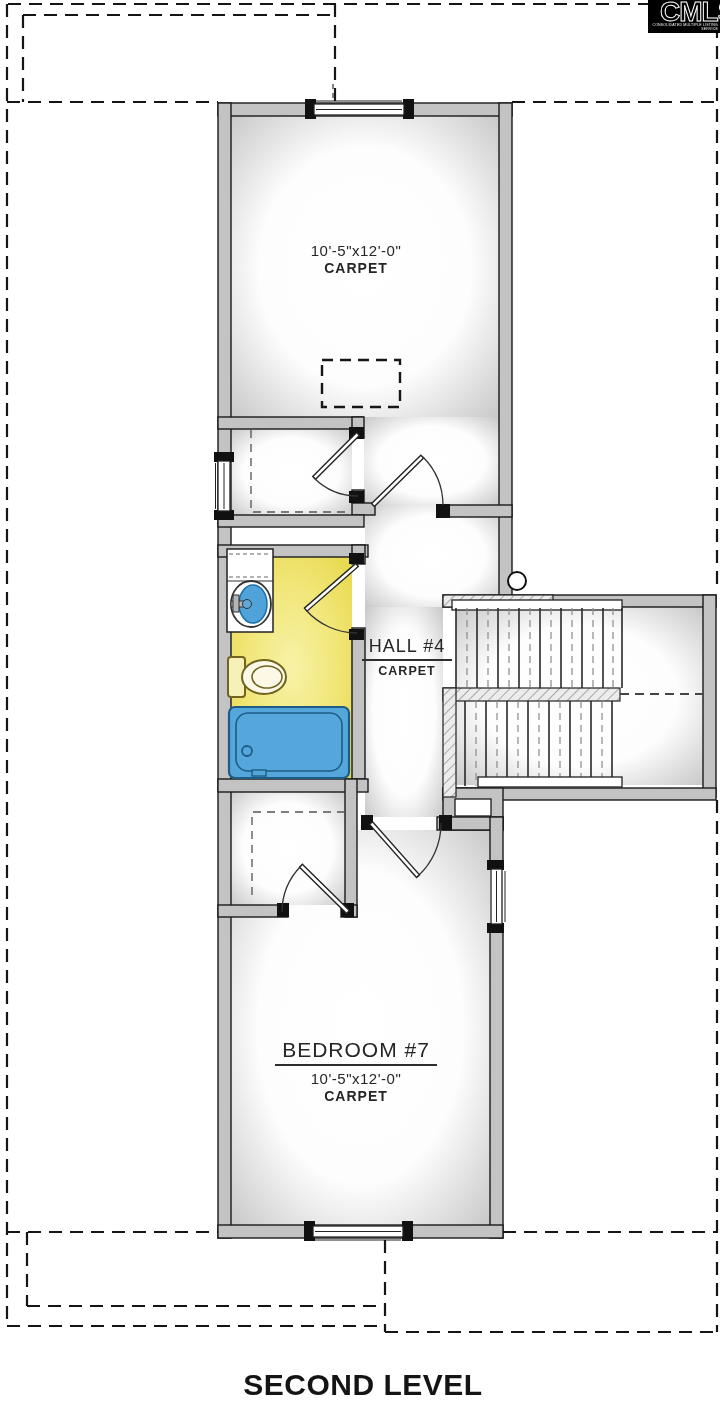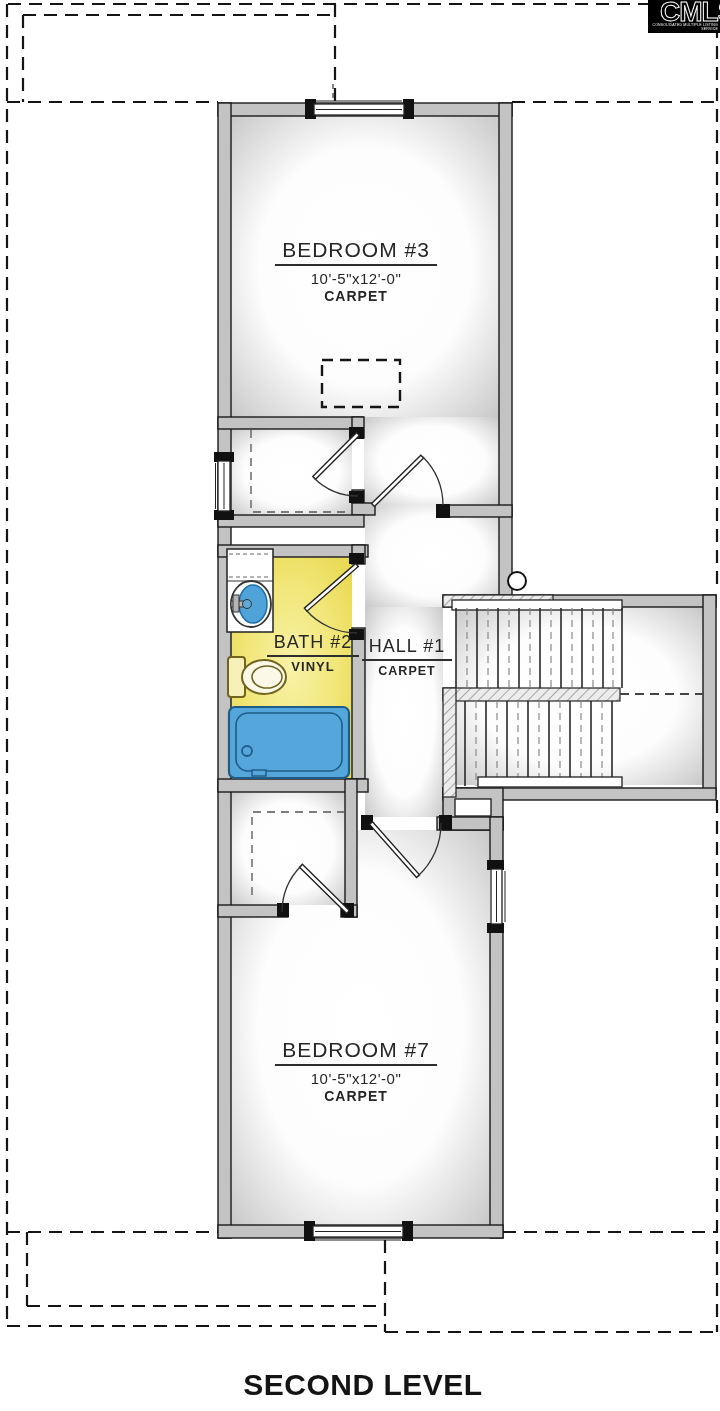--- a/index.html
+++ b/index.html
@@ -200,32 +200,27 @@
     <rect x="229" y="707" width="120" height="71" rx="6" fill="#55a7db" stroke="#1c5c87" stroke-width="2.2"></rect>
     <rect x="236" y="713" width="106" height="58" rx="12" fill="none" stroke="#1c5c87" stroke-width="1.6"></rect>
     <circle cx="247" cy="751" r="5" fill="none" stroke="#1c5c87" stroke-width="1.8"></circle>
     <rect x="252" y="770" width="14" height="6" fill="#55a7db" stroke="#1c5c87" stroke-width="1.4"></rect>
   </g>
 
   <circle cx="517" cy="581" r="9" fill="#fff" stroke="#111" stroke-width="2"></circle>
 </svg>
 
 <div class="label" id="lbl-bedroom3">
-  <span class="room-name">BEDROOM #3</span>
   <div class="room-dims">10'-5"x12'-0"</div>
   <div class="room-floor">CARPET</div>
 </div>
 
-<div class="label" id="lbl-bath">
-  <span class="room-name">BATH #2</span>
-  <div class="room-floor">VINYL</div>
-</div>
 
 <div class="label" id="lbl-hall">
-  <span class="room-name">HALL #1</span>
+  <span class="room-name">HALL #4</span>
   <div class="room-floor">CARPET</div>
 </div>
 
 <div class="label" id="lbl-bedroom2">
   <span class="room-name">BEDROOM #7</span>
   <div class="room-dims">10'-5"x12'-0"</div>
   <div class="room-floor">CARPET</div>
 </div>
 
 <div class="label" id="plan-title">SECOND LEVEL</div>

